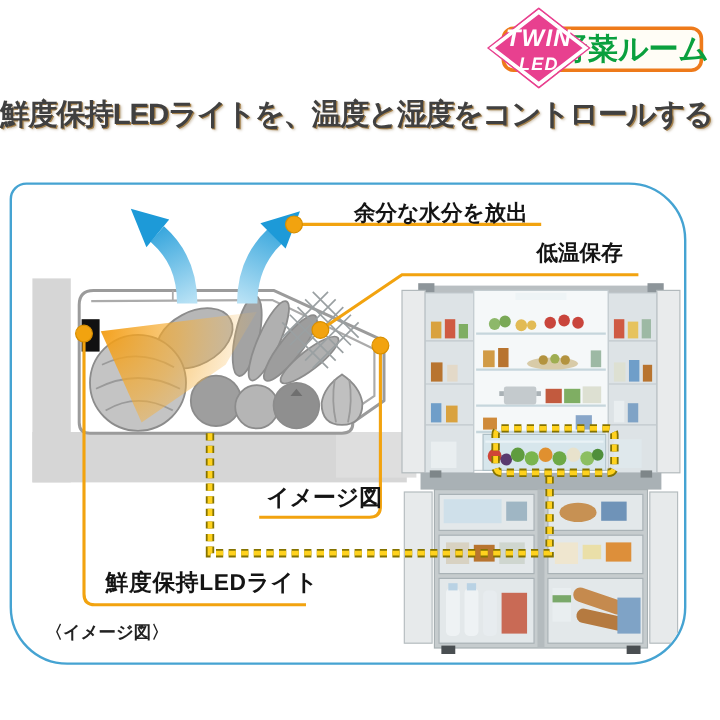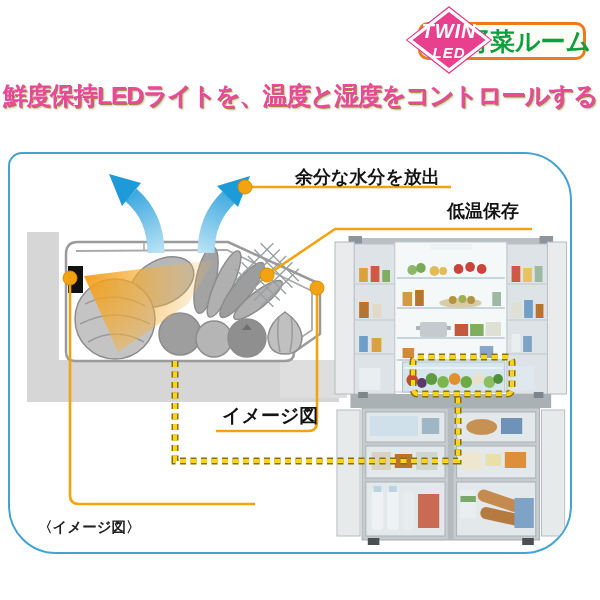--- a/index.html
+++ b/index.html
@@ -9,23 +9,23 @@
   
   .badge-frame{position:absolute;left:418px;top:22px;width:168px;height:38px;
     box-sizing:border-box;border:3px solid #ee7a1a;border-radius:10px;
     background:#fffdf6;display:flex;align-items:center;justify-content:center;
     padding-left:52px;}
   .badge-room{color:#0aa03e;font-weight:800;font-size:25px;letter-spacing:0px;
     white-space:nowrap;line-height:1;}
   .badge-diamond{position:absolute;left:405px;top:6px;width:88px;height:68px;}
 
   
-  .headline{position:absolute;left:0;top:81px;width:600px;text-align:center;
+  .headline{position:absolute;left:0;top:81px;width:536px;text-align:center;
     font-weight:800;font-size:24.5px;line-height:29px;letter-spacing:-1px;
-    color:#ec4899;
+    color:#404040;
     text-shadow:-1px -1px 0 rgba(255,255,255,.9), 1px 1px 0 #a37f49,
                 2px 2px 2px rgba(120,90,40,.35);
     white-space:nowrap;}
 
   
   .panel{position:absolute;left:8px;top:152px;width:560px;height:398px;
     box-sizing:content-box;border:2px solid #45a3d2;
     border-radius:14px 48px 48px 48px;background:#ffffff;overflow:hidden;}
   .panel svg{position:absolute;left:0;top:0;}
 
@@ -279,14 +279,15 @@
     <circle cx="235" cy="33" r="7"></circle>
     <circle cx="257" cy="121" r="7"></circle>
     <circle cx="307" cy="134" r="7"></circle>
     <circle cx="60" cy="124" r="7"></circle>
   </g>
 </svg>
 
   <div class="lbl lbl-moisture">余分な水分を放出</div>
   <div class="lbl lbl-lowtemp">低温保存</div>
   <div class="lbl lbl-sealed">イメージ図</div>
+  <div class="lbl lbl-led">鮮度保持LEDライト</div>
   <div class="caption">〈イメージ図〉</div>
 </div>
 
 </body></html>

